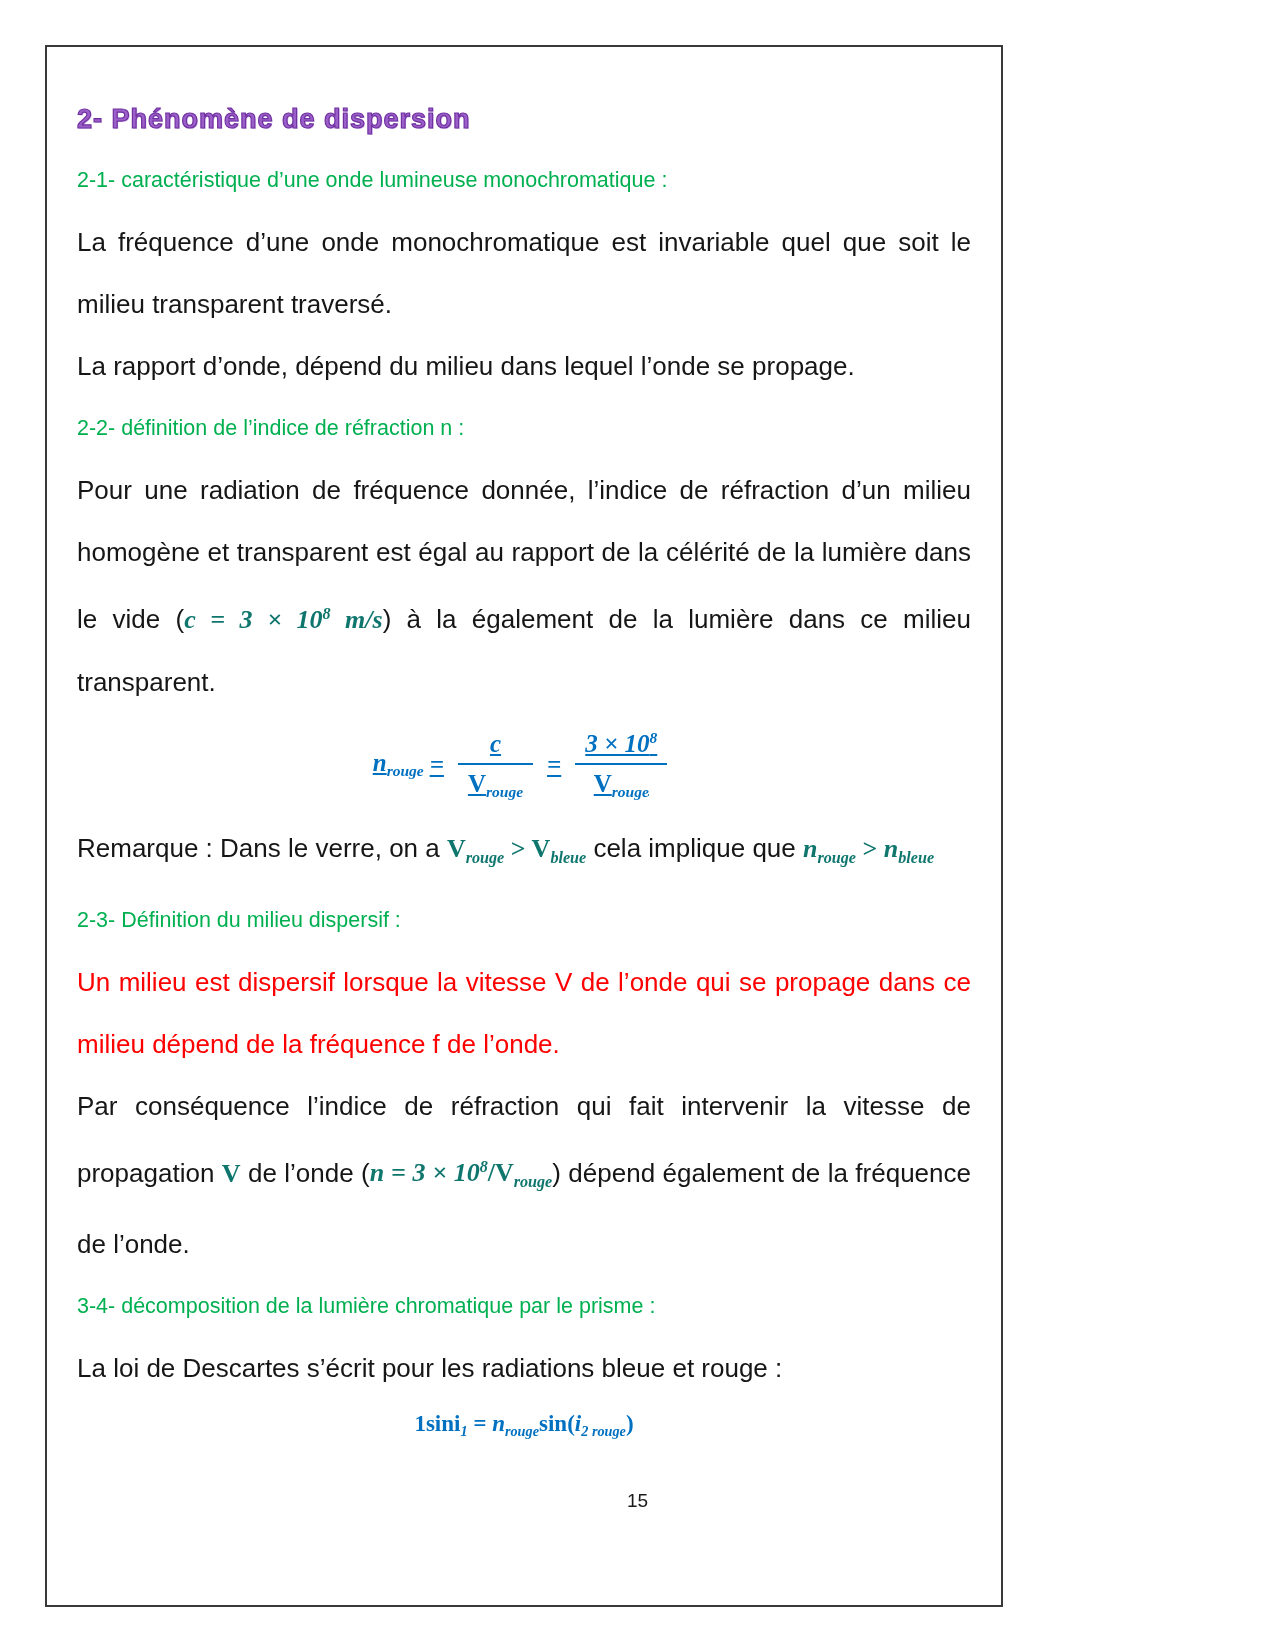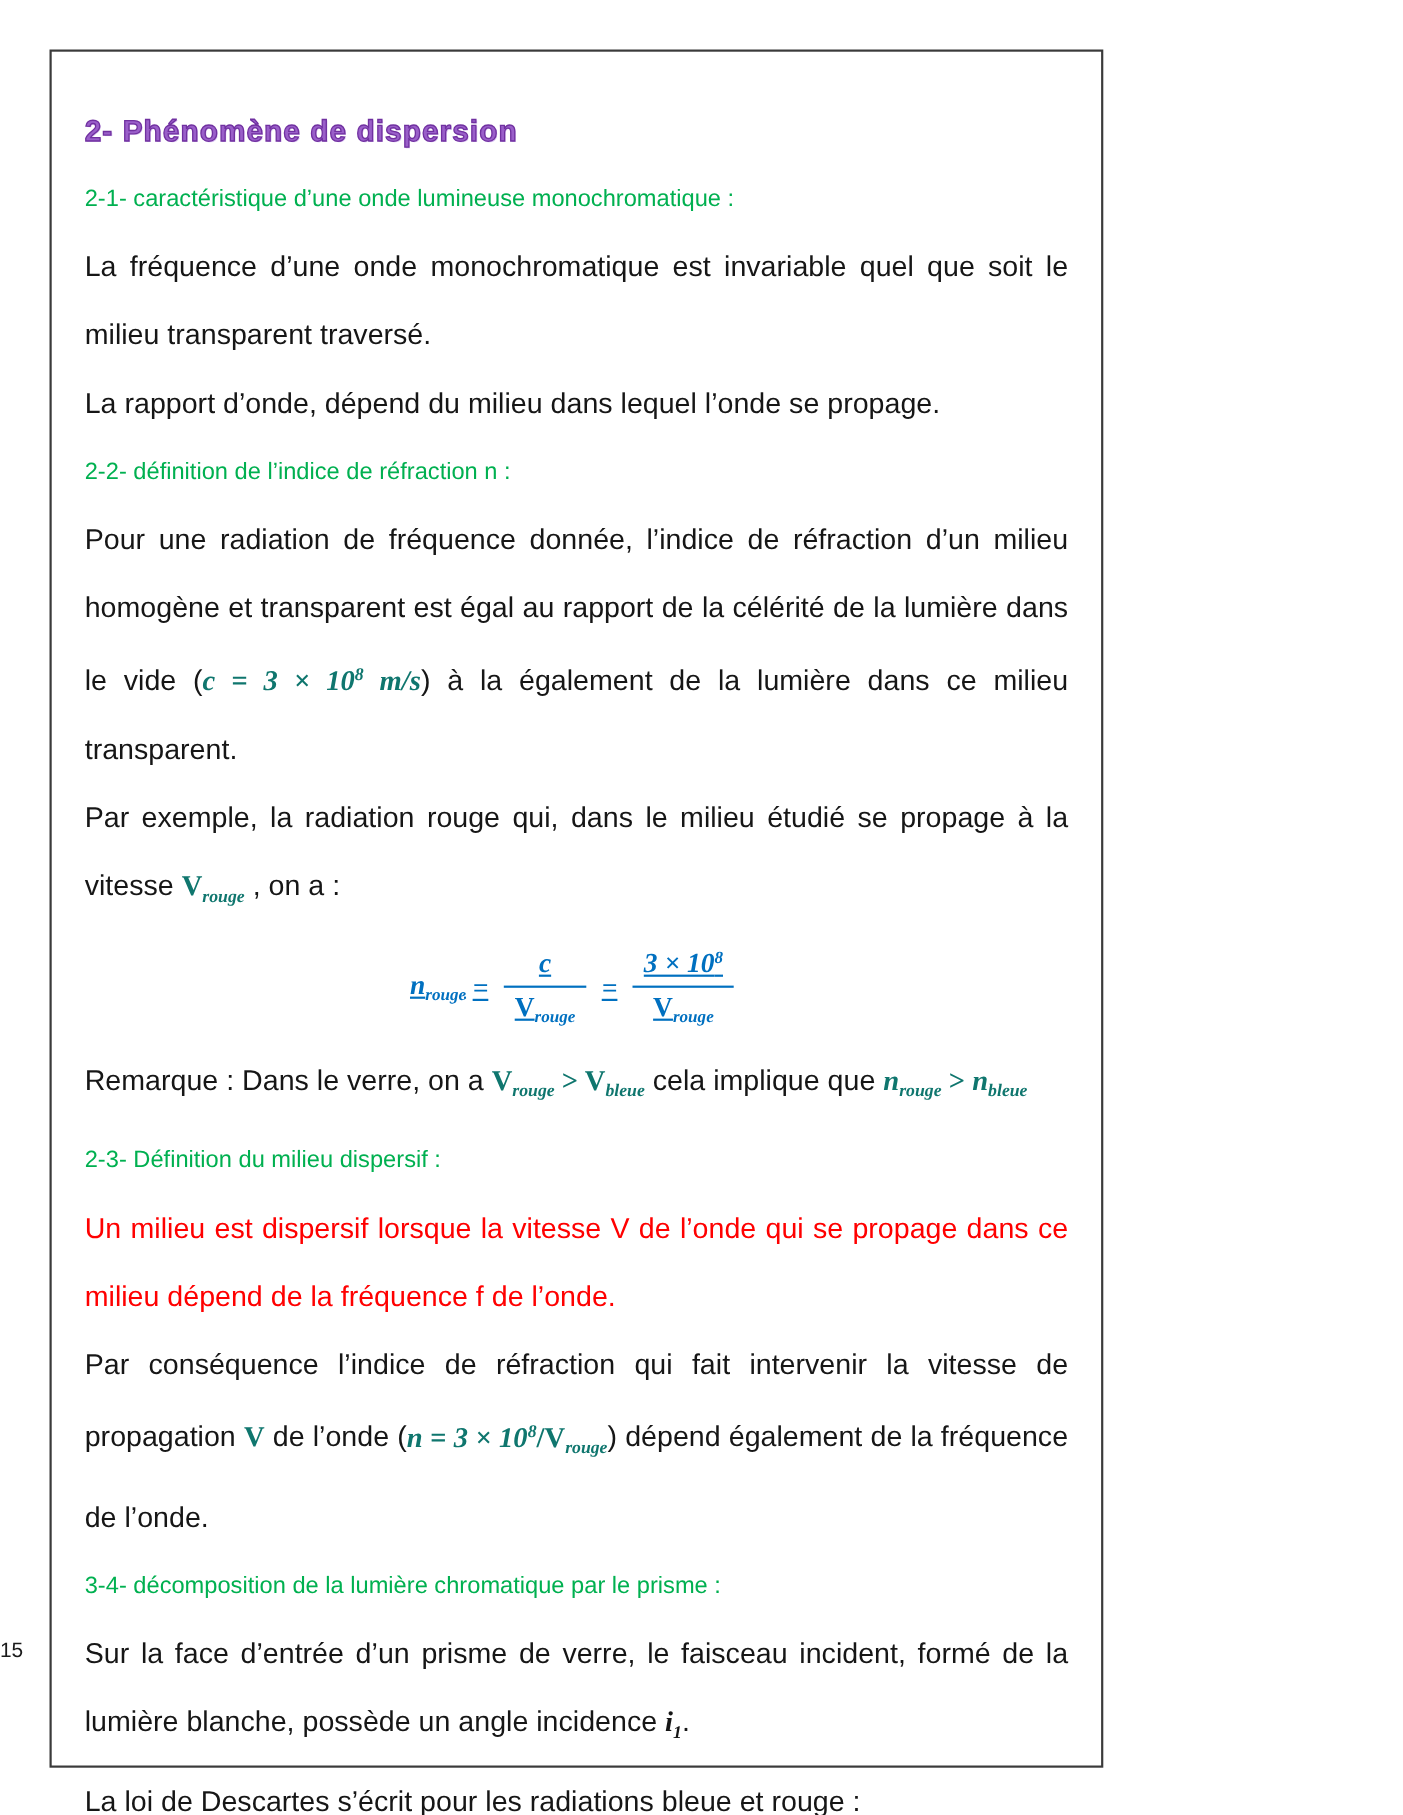--- a/index.html
+++ b/index.html
@@ -36,42 +36,41 @@
   }
   .frac { display:inline-block; vertical-align:middle; text-align:center; line-height:1.35; margin:0 8px; }
   .frac .num { display:block; border-bottom:2.5px solid #0070C0; padding:0 10px 2px 10px; }
   .frac .den { display:block; padding:2px 10px 0 10px; }
   .eq-sign { margin:0 6px; }
   .descartes-line {
     text-align:center; font-size:23px; line-height:50px; color:#0070C0;
   }
   .page-number {
     position:absolute; left:0; right:0; bottom:138px;
-    text-align:left; font-size:19px; color:#1a1a1a;
+    text-align:center; font-size:19px; color:#1a1a1a;
     font-family:"Liberation Sans", sans-serif;
   }
 </style>
 </head>
 <body>
 
 <div class="page-border">
 
   <h1 class="doc-title">2- Phénomène de dispersion</h1>
 
   <h2 class="heading-green">2-1- caractéristique d’une onde lumineuse monochromatique :</h2>
 
   <p class="body-text">La fréquence d’une onde monochromatique est invariable quel que soit le milieu transparent traversé.</p>
 
   <p class="body-text">La rapport d’onde, dépend du milieu dans lequel l’onde se propage.</p>
 
   <h2 class="heading-green">2-2- définition de l’indice de réfraction n :</h2>
 
   <p class="body-text"><span>Pour une radiation de fréquence donnée, l’indice de réfraction d’un milieu homogène et transparent est égal au rapport de la célérité de la lumière dans le vide (</span><span class="math"><span>c = 3 × 10</span><sup>8</sup><span> m/s</span></span><span>) à la également de la lumière dans ce milieu transparent.</span></p>
 
-  <p class="body-text"><span>Par exemple, la radiation rouge qui, dans le milieu étudié se propage à la vitesse  </span><span class="math"><span class="rm">V</span><sub>rouge</sub></span><span> , on a :</span></p>
 
   <div class="formula-block math">
     <span><span>n</span><sub>rouge</sub></span>
     <span class="eq-sign">=</span>
     <span class="frac">
         <span class="num">c</span>
         <span class="den"><span class="rm">V</span><sub>rouge</sub></span>
       </span>
     <span class="eq-sign">=</span>
     <span class="frac">
@@ -83,21 +82,20 @@
   <p class="body-text"><span>Remarque : Dans le verre, on a </span><span class="math"><span class="rm">V</span><sub>rouge</sub><span class="rm"> &gt; </span><span class="rm">V</span><sub>bleue</sub></span><span> cela implique que </span><span class="math"><span>n</span><sub>rouge</sub><span class="rm"> &gt; </span><span>n</span><sub>bleue</sub></span></p>
 
   <h2 class="heading-green">2-3- Définition du milieu dispersif :</h2>
 
   <p class="body-text red-text">Un milieu est dispersif lorsque la vitesse V de l’onde qui se propage dans ce milieu dépend de la fréquence f de l’onde.</p>
 
   <p class="body-text"><span>Par conséquence l’indice de réfraction qui fait intervenir la vitesse de propagation </span><span class="math"><span class="rm">V</span></span><span> de l’onde (</span><span class="math"><span>n =</span><span> 3 × 10</span><sup>8</sup><span class="rm">/</span><span class="rm">V</span><sub>rouge</sub></span><span>) dépend également de la fréquence de l’onde.</span></p>
 
   <h2 class="heading-green">3-4- décomposition de la lumière chromatique par le prisme :</h2>
 
-  <p class="body-text"><span>Sur la face d’entrée d’un prisme de verre, le faisceau incident, formé de la lumière blanche, possède un angle incidence </span><span class="math" style="color:#161616;"><span>i</span><sub>1</sub></span><span>.</span></p>
 
   <p class="body-text">La loi de Descartes s’écrit pour les radiations bleue et rouge :</p>
 
   <div class="descartes-line math"><span class="rm">1sini</span><sub>1</sub><span> = </span><span>n</span><sub>rouge</sub><span class="rm">sin(</span><span>i</span><sub>2 rouge</sub><span class="rm">)</span></div>
 
 
 </div>
 
 <div class="page-number">15</div>
 

